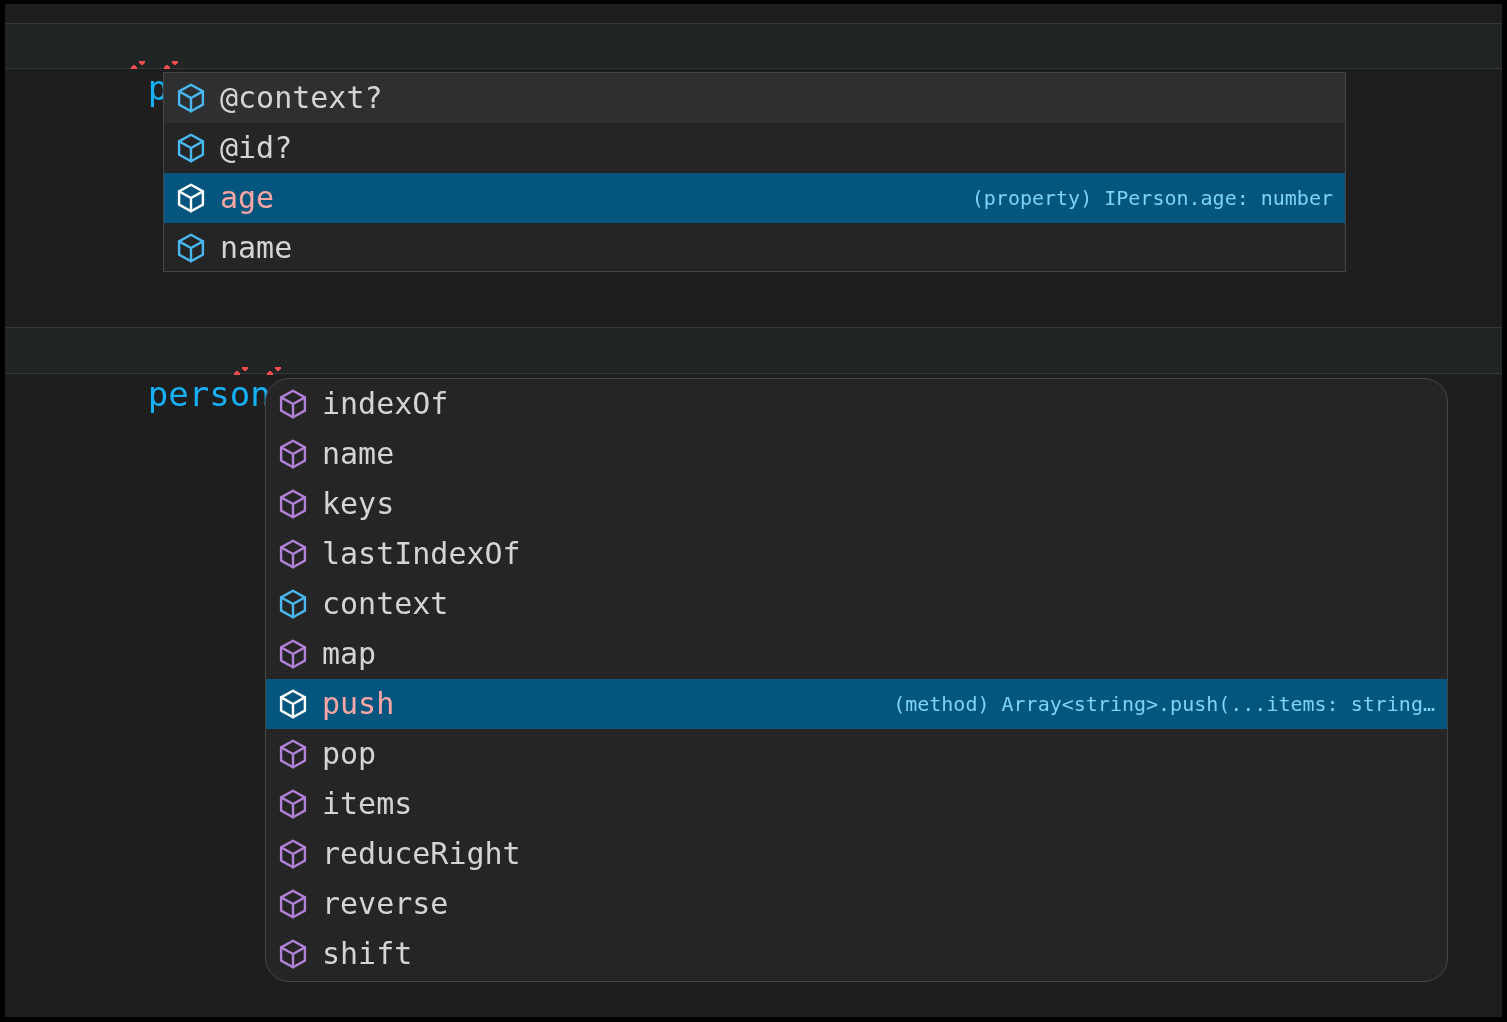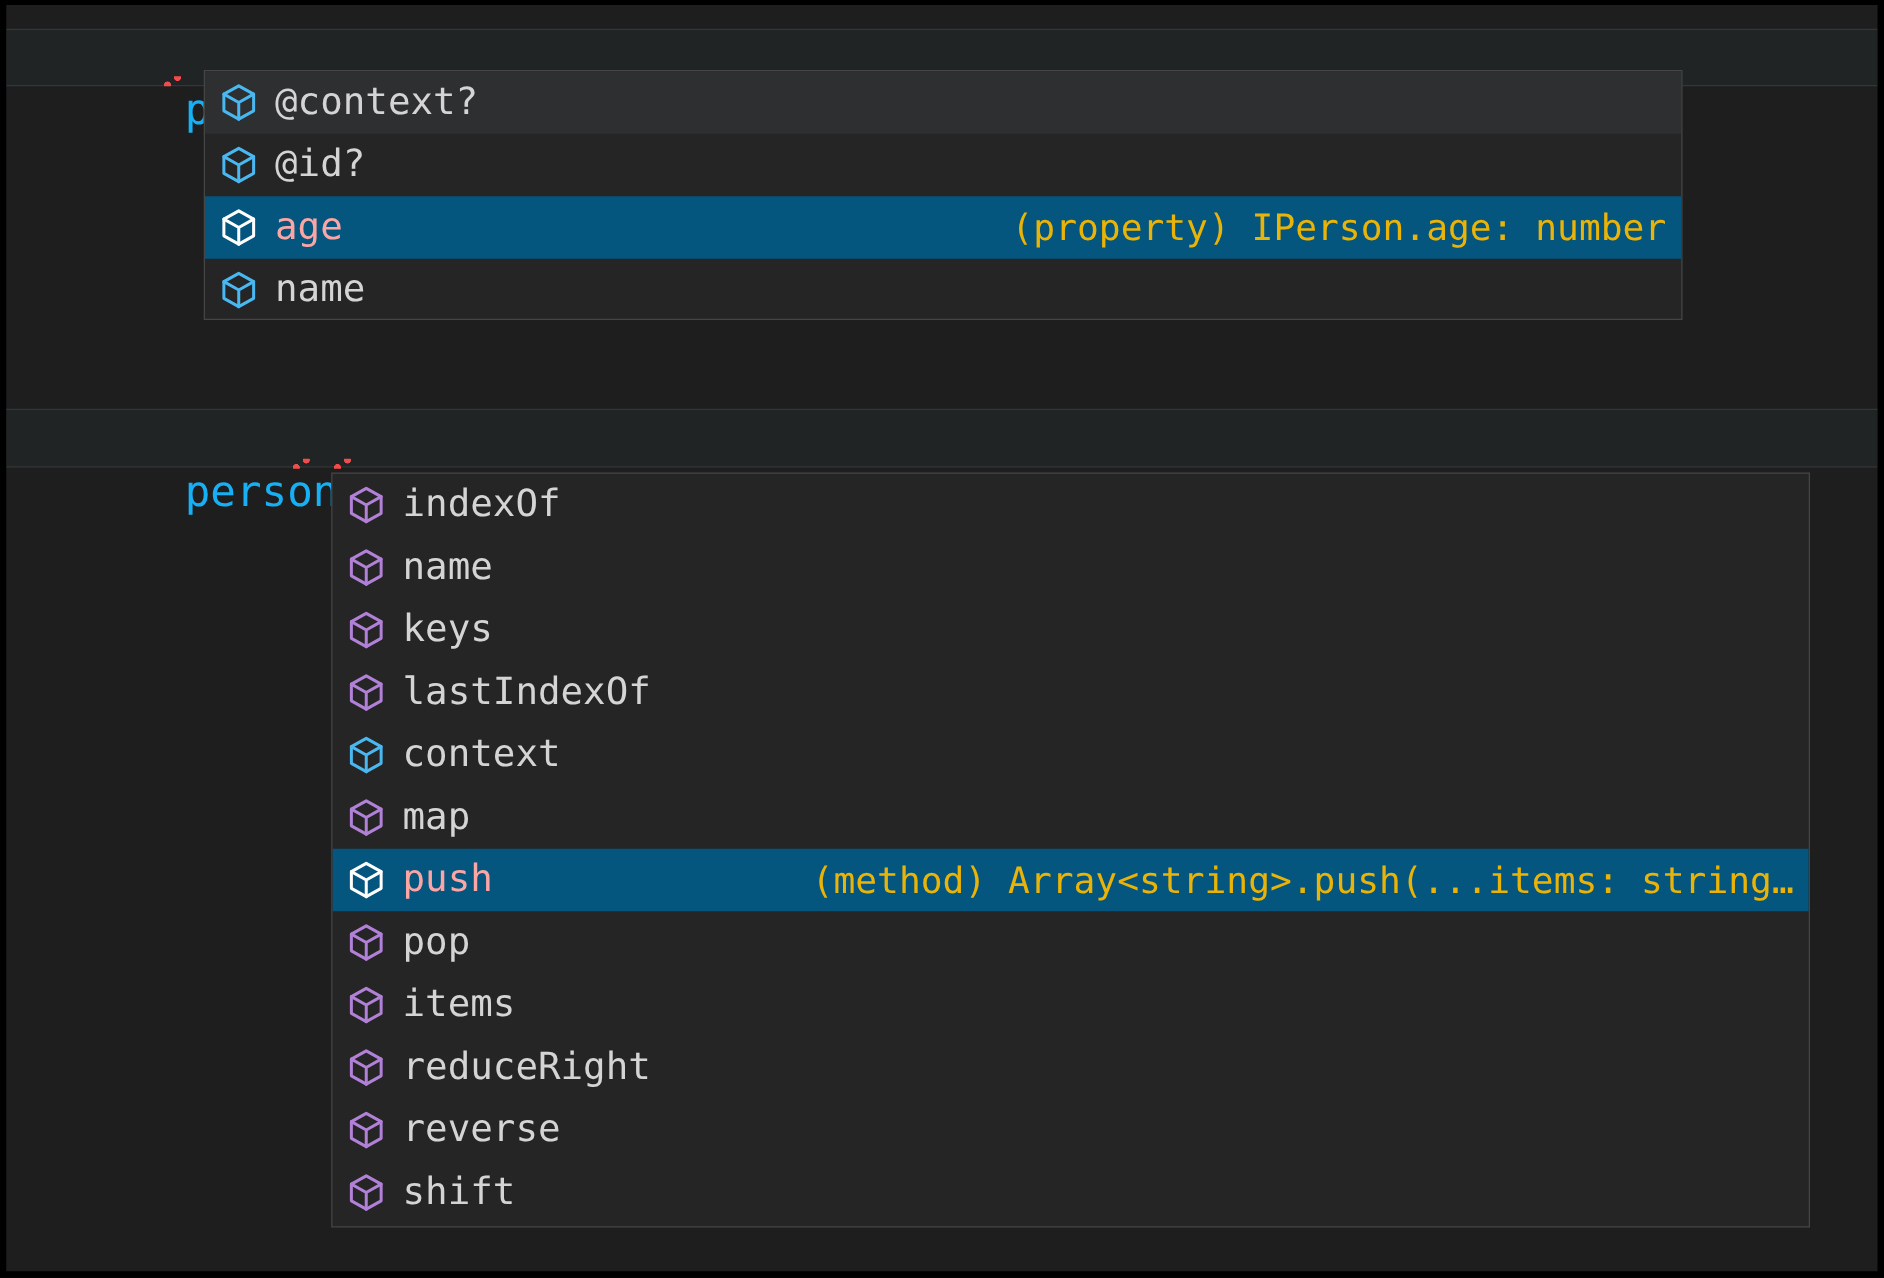--- a/index.html
+++ b/index.html
@@ -88,29 +88,30 @@
   
   .suggest {
     position: absolute;
     background: #252526;
     border: 1px solid #454545;
     box-sizing: border-box;
     overflow: hidden;
   }
   .suggest.w1 {
     left: 158px;
-    top: 52px;
+    top: 68px;
     width: 1183px;
     height: 200px;
   }
   .suggest.w2 {
     left: 260px;
     top: 374px;
     width: 1183px;
     height: 604px;
+    border-radius: 24px;
   }
 
   .row {
     position: relative;
     display: flex;
     align-items: center;
     height: 50px;
     padding: 0 4px 0 10px;
     box-sizing: border-box;
     white-space: nowrap;
@@ -132,23 +133,23 @@
     color: #d4d4d4;
     font-family: "DejaVu Sans Mono", "Liberation Mono", monospace;
   }
   .row.selected .label { color: #fca5a5; }
 
   .detail {
     position: absolute;
     right: 12px;
     top: 50%;
     transform: translateY(-50%);
-    font-size: 29px;
+    font-size: 20px;
     line-height: 28px;
-    color: #eab308;
+    color: #7dd3fc;
     font-family: "DejaVu Sans Mono", "Liberation Mono", monospace;
     white-space: nowrap;
   }
 
   
 </style>
 </head>
 <body>
 
 <div class="frame">

